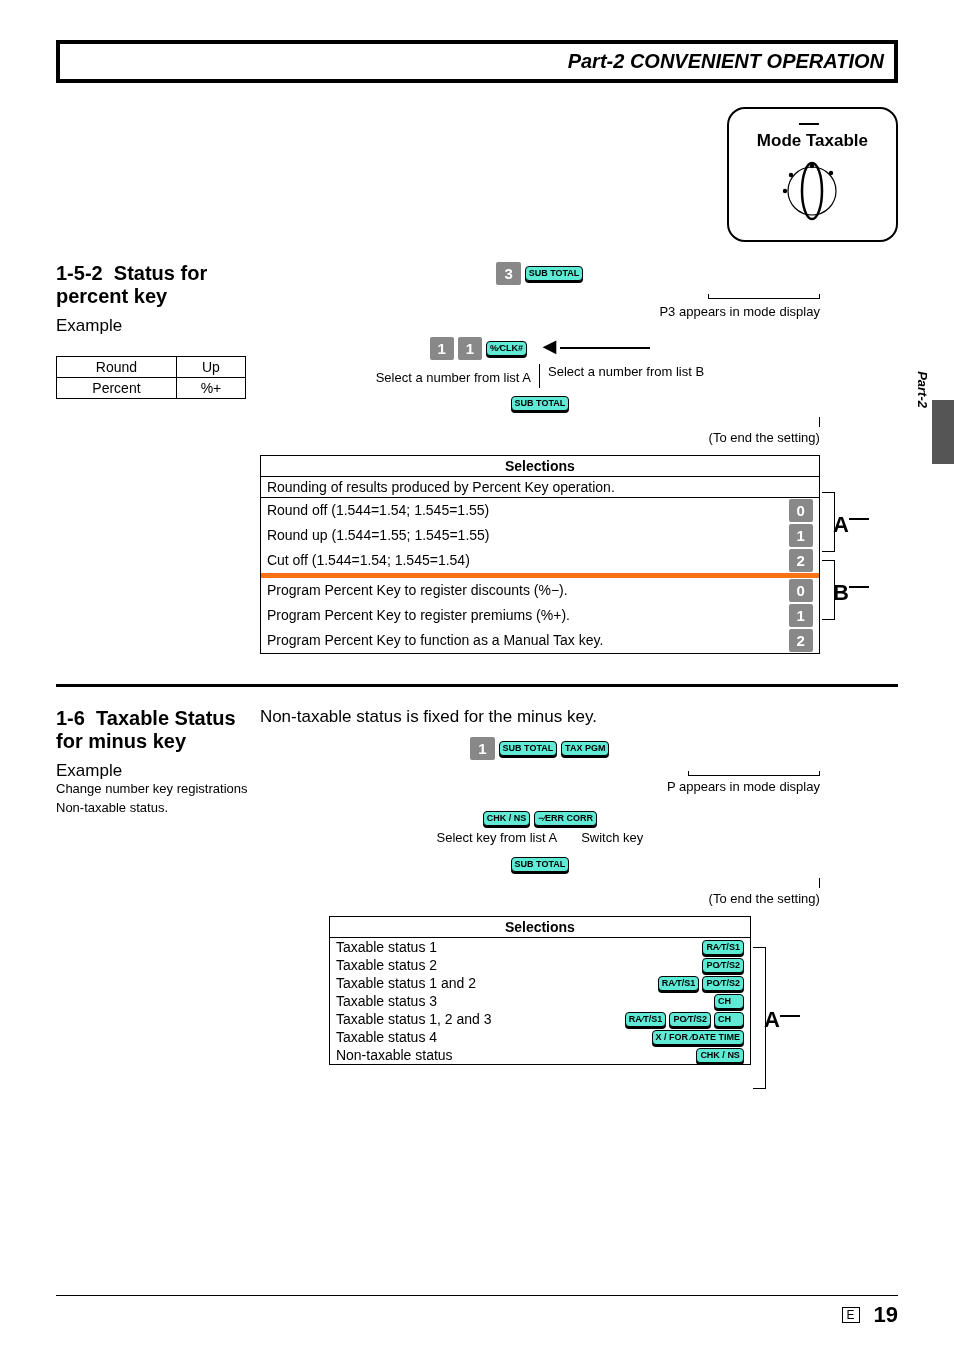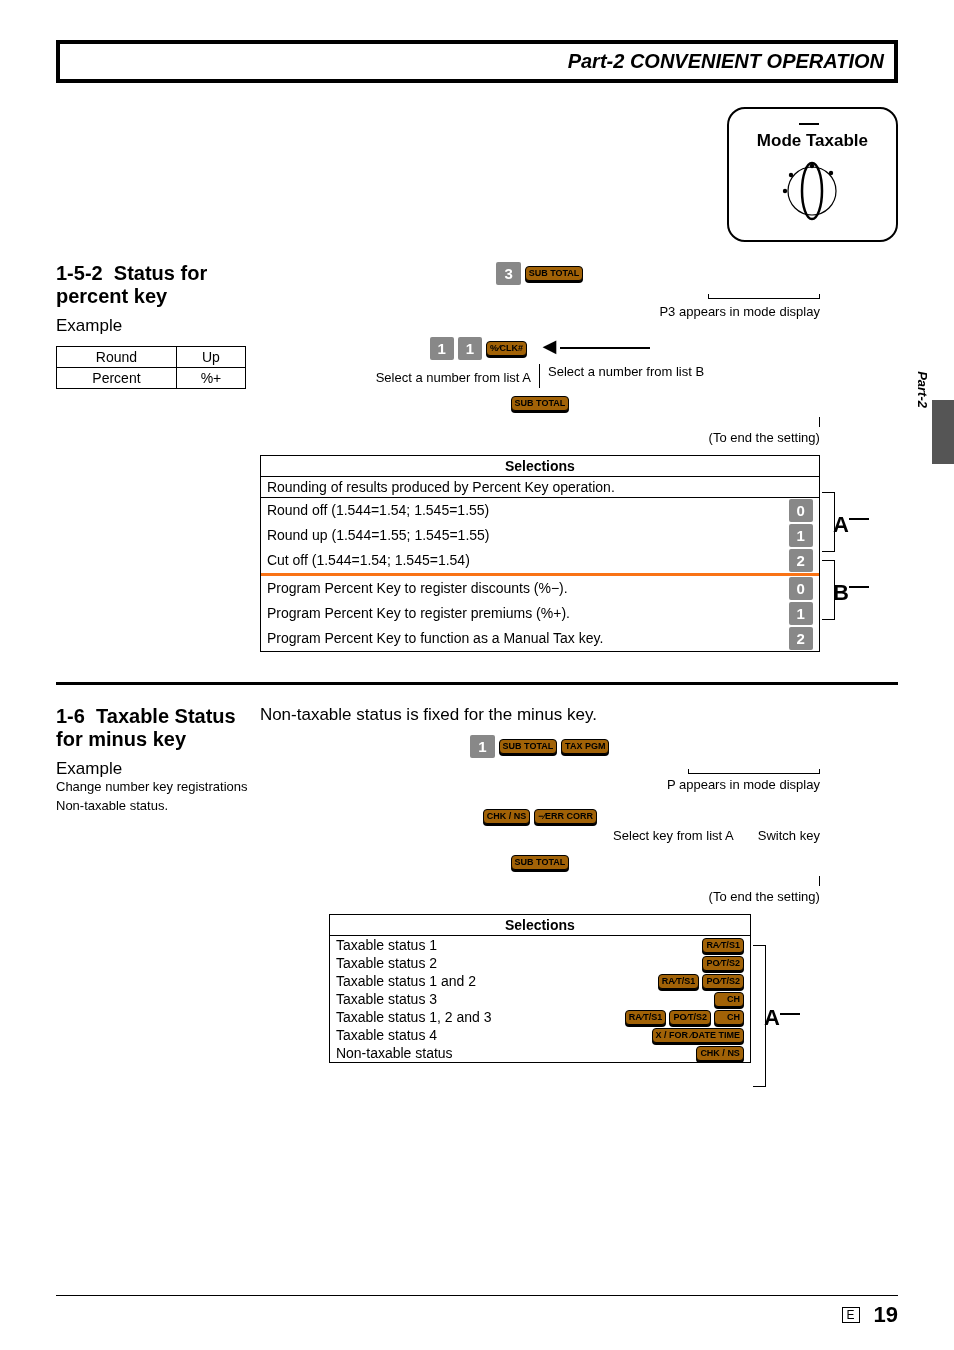--- a/index.html
+++ b/index.html
@@ -59,40 +59,40 @@
     vertical-align: top;
     width: 560px;
   }
   .example-label {
     font-size: 17px;
     margin-top: 8px;
   }
   table.example {
     border-collapse: collapse;
     font-size: 14px;
-    margin-top: 10px;
+    margin-top: 20px;
     width: 190px;
   }
   table.example td {
     border: 1px solid #000;
     padding: 2px 8px;
     text-align: center;
   }
   .keycap {
     display: inline-block;
     border: 1px solid #000;
     border-radius: 4px;
     box-shadow: 0 2px 0 #000;
     padding: 2px 3px;
     font-size: 9px;
     font-weight: bold;
-    text-align: right;
+    text-align: left;
     line-height: 1;
     min-width: 22px;
-    background: #a16207;
+    background: #5eead4;
     vertical-align: middle;
   }
   .numcap {
     display:inline-block;
     background:#888;
     color:#fff;
     font-weight:bold;
     font-size:15px;
     padding:3px 8px;
     border-radius:2px;
@@ -276,21 +276,21 @@
         <div class="sel-hdr">Selections</div>
         <div class="sel-group-title">Rounding of results produced by Percent Key operation.</div>
         <div class="sel-row">
             <span class="txt">Round off (1.544=1.54; 1.545=1.55)</span>
             <span class="numcap num">0</span>
           </div>
         <div class="sel-row">
             <span class="txt">Round up (1.544=1.55; 1.545=1.55)</span>
             <span class="numcap num">1</span>
           </div>
-        <div class="sel-row" style="border-bottom:3px solid #f97316;">
+        <div class="sel-row" style="border-bottom:5px solid #f97316;">
             <span class="txt">Cut off (1.544=1.54; 1.545=1.54)</span>
             <span class="numcap num">2</span>
           </div>
         <div class="sel-row">
             <span class="txt">Program Percent Key to register discounts (%−).</span>
             <span class="numcap num">0</span>
           </div>
         <div class="sel-row">
             <span class="txt">Program Percent Key to register premiums (%+).</span>
             <span class="numcap num">1</span>
@@ -334,21 +334,21 @@
       </div>
       <div class="center small-note">
         <span style="display:inline-block;border-left:1px solid #000;border-right:1px solid #000;border-bottom:1px solid #000;width:130px;height:4px;"></span><br>
         <span>P appears in mode display</span>
       </div>
 
       <div class="keyrow" style="margin-top:16px;">
         <span class="keycap">CHK / NS</span>
         <span class="keycap">−⁄ERR CORR</span>
       </div>
-      <div style="display:flex;justify-content:flex-end;gap:24px;font-size:13px;">
+      <div style="display:flex;justify-content:center;gap:24px;font-size:13px;">
         <span>Select key from list A</span>
         <span>Switch key</span>
       </div>
 
       <div class="keyrow" style="margin-top:10px;">
         <span class="keycap">SUB TOTAL</span>
       </div>
       <div class="center small-note">
         <span style="display:inline-block;border-left:1px solid #000;height:10px;"></span><br>
         <span>(To end the setting)</span>

